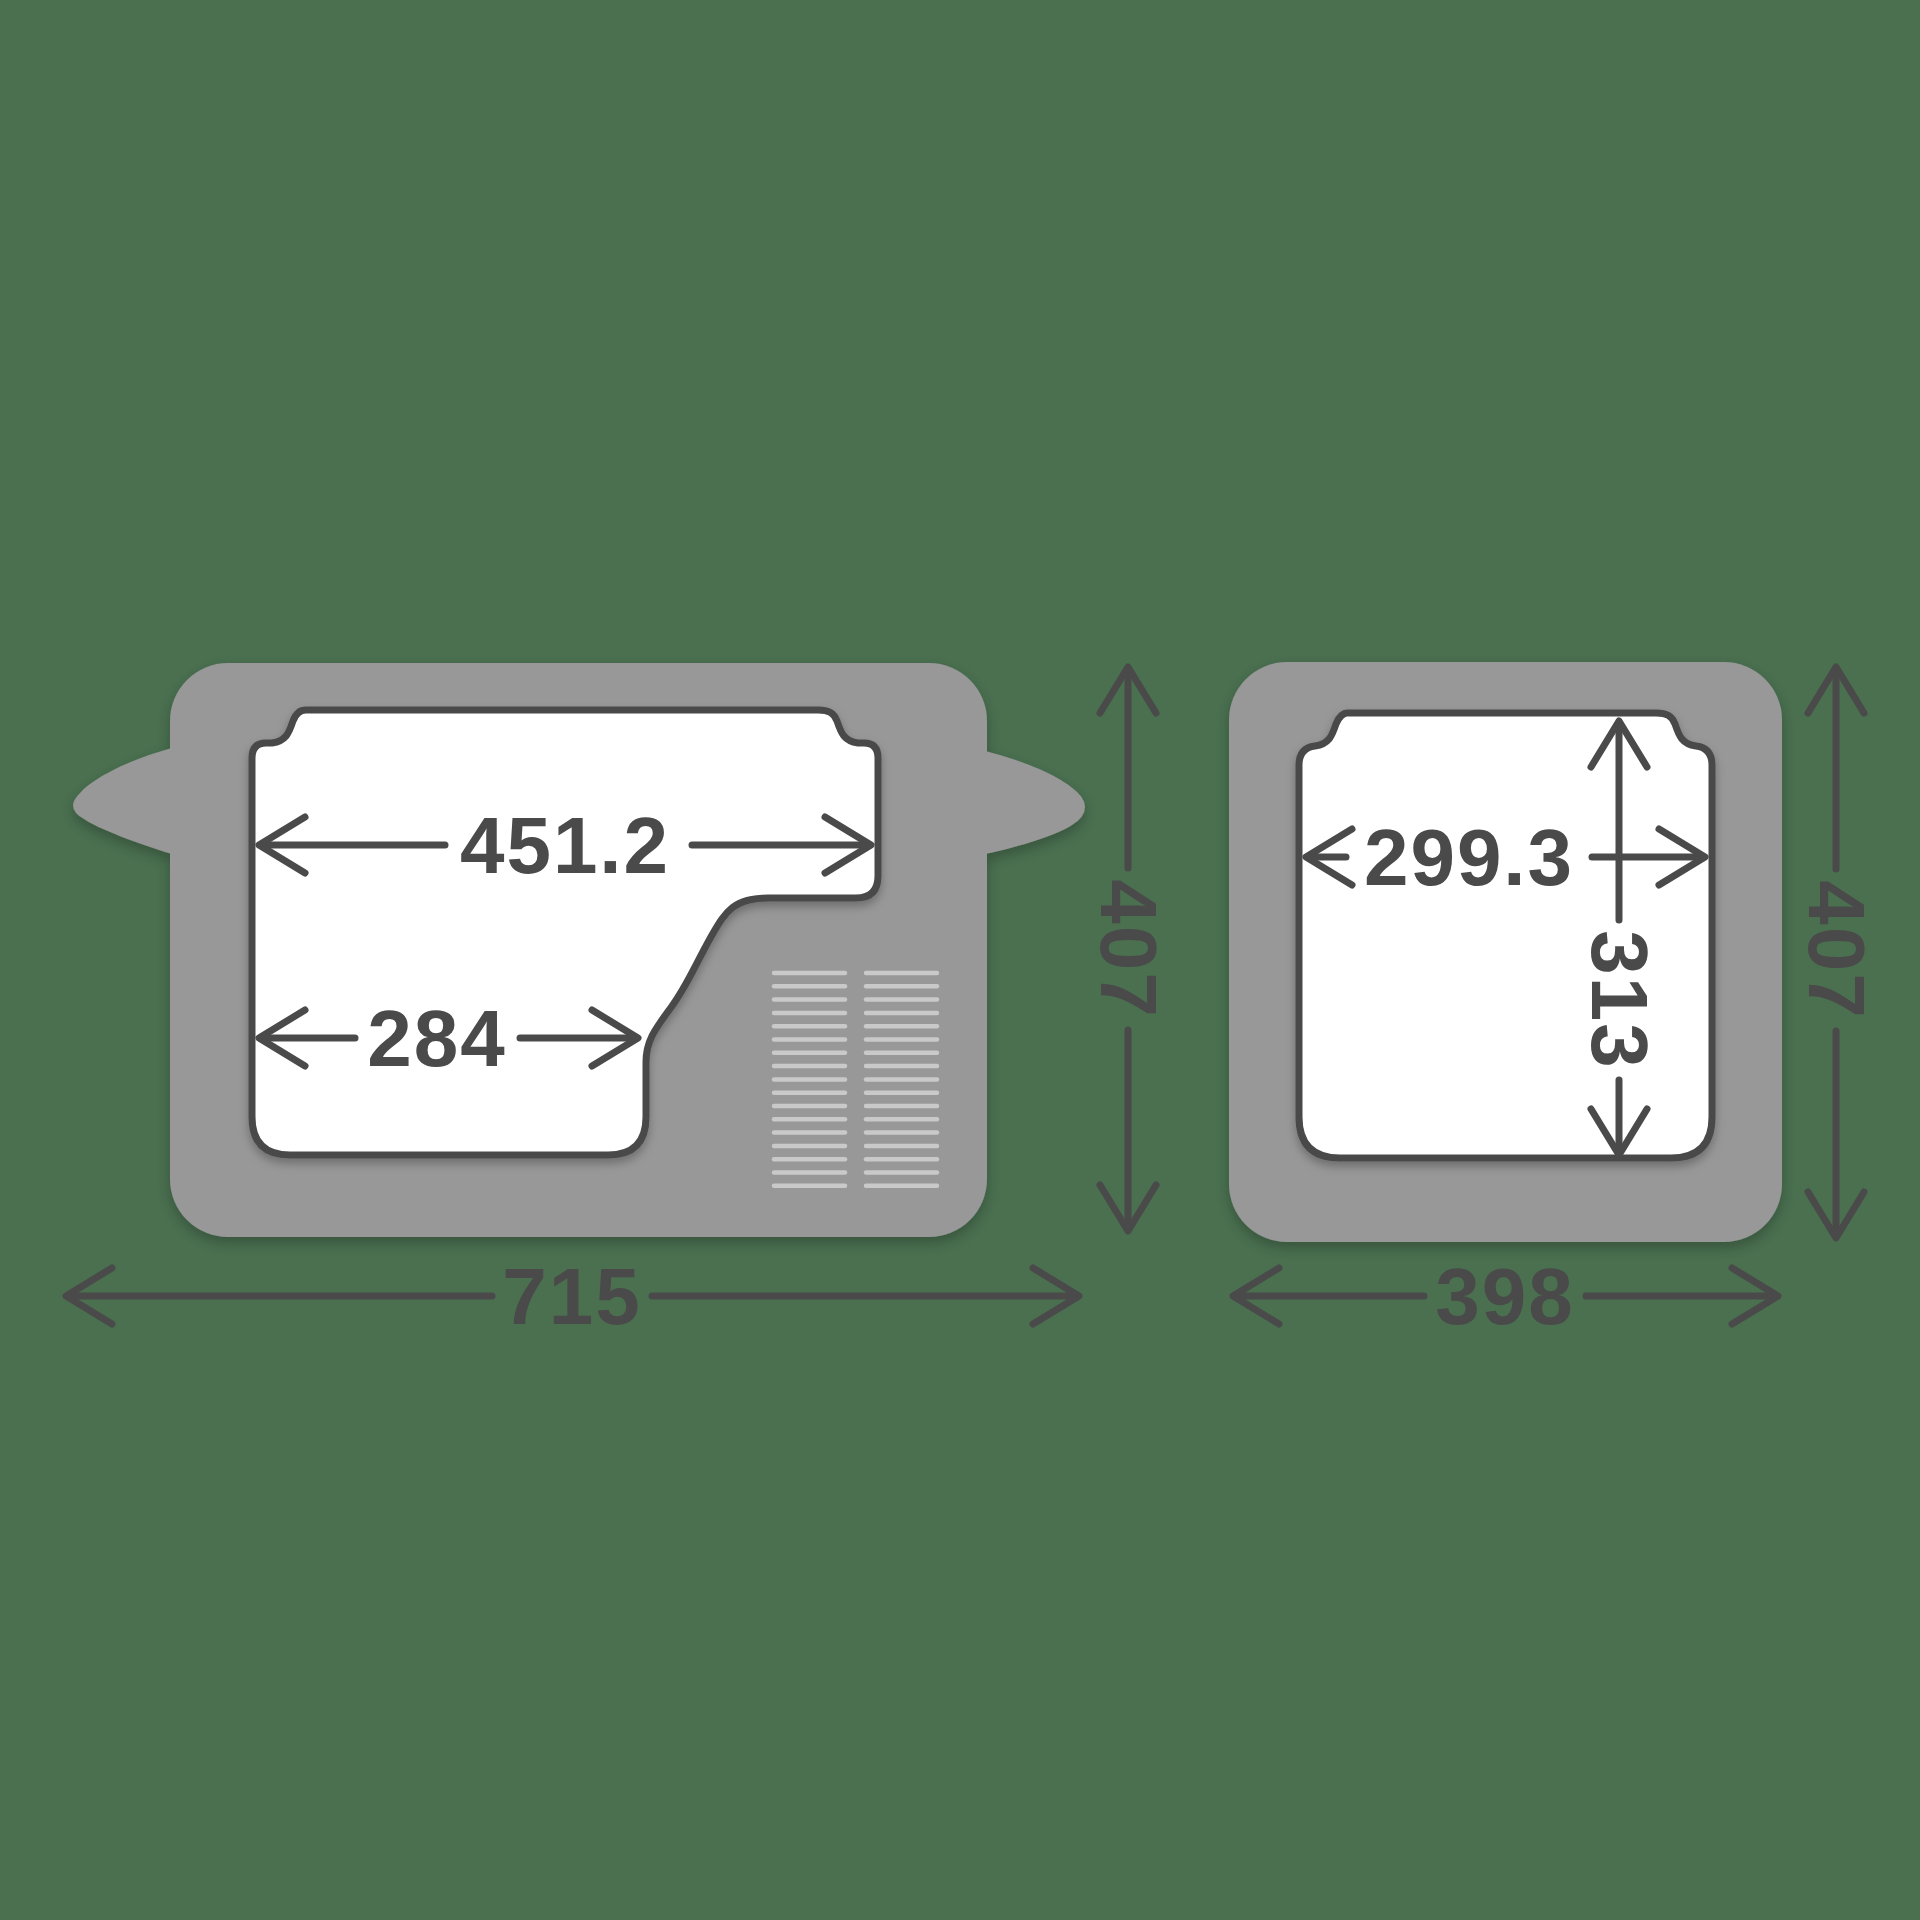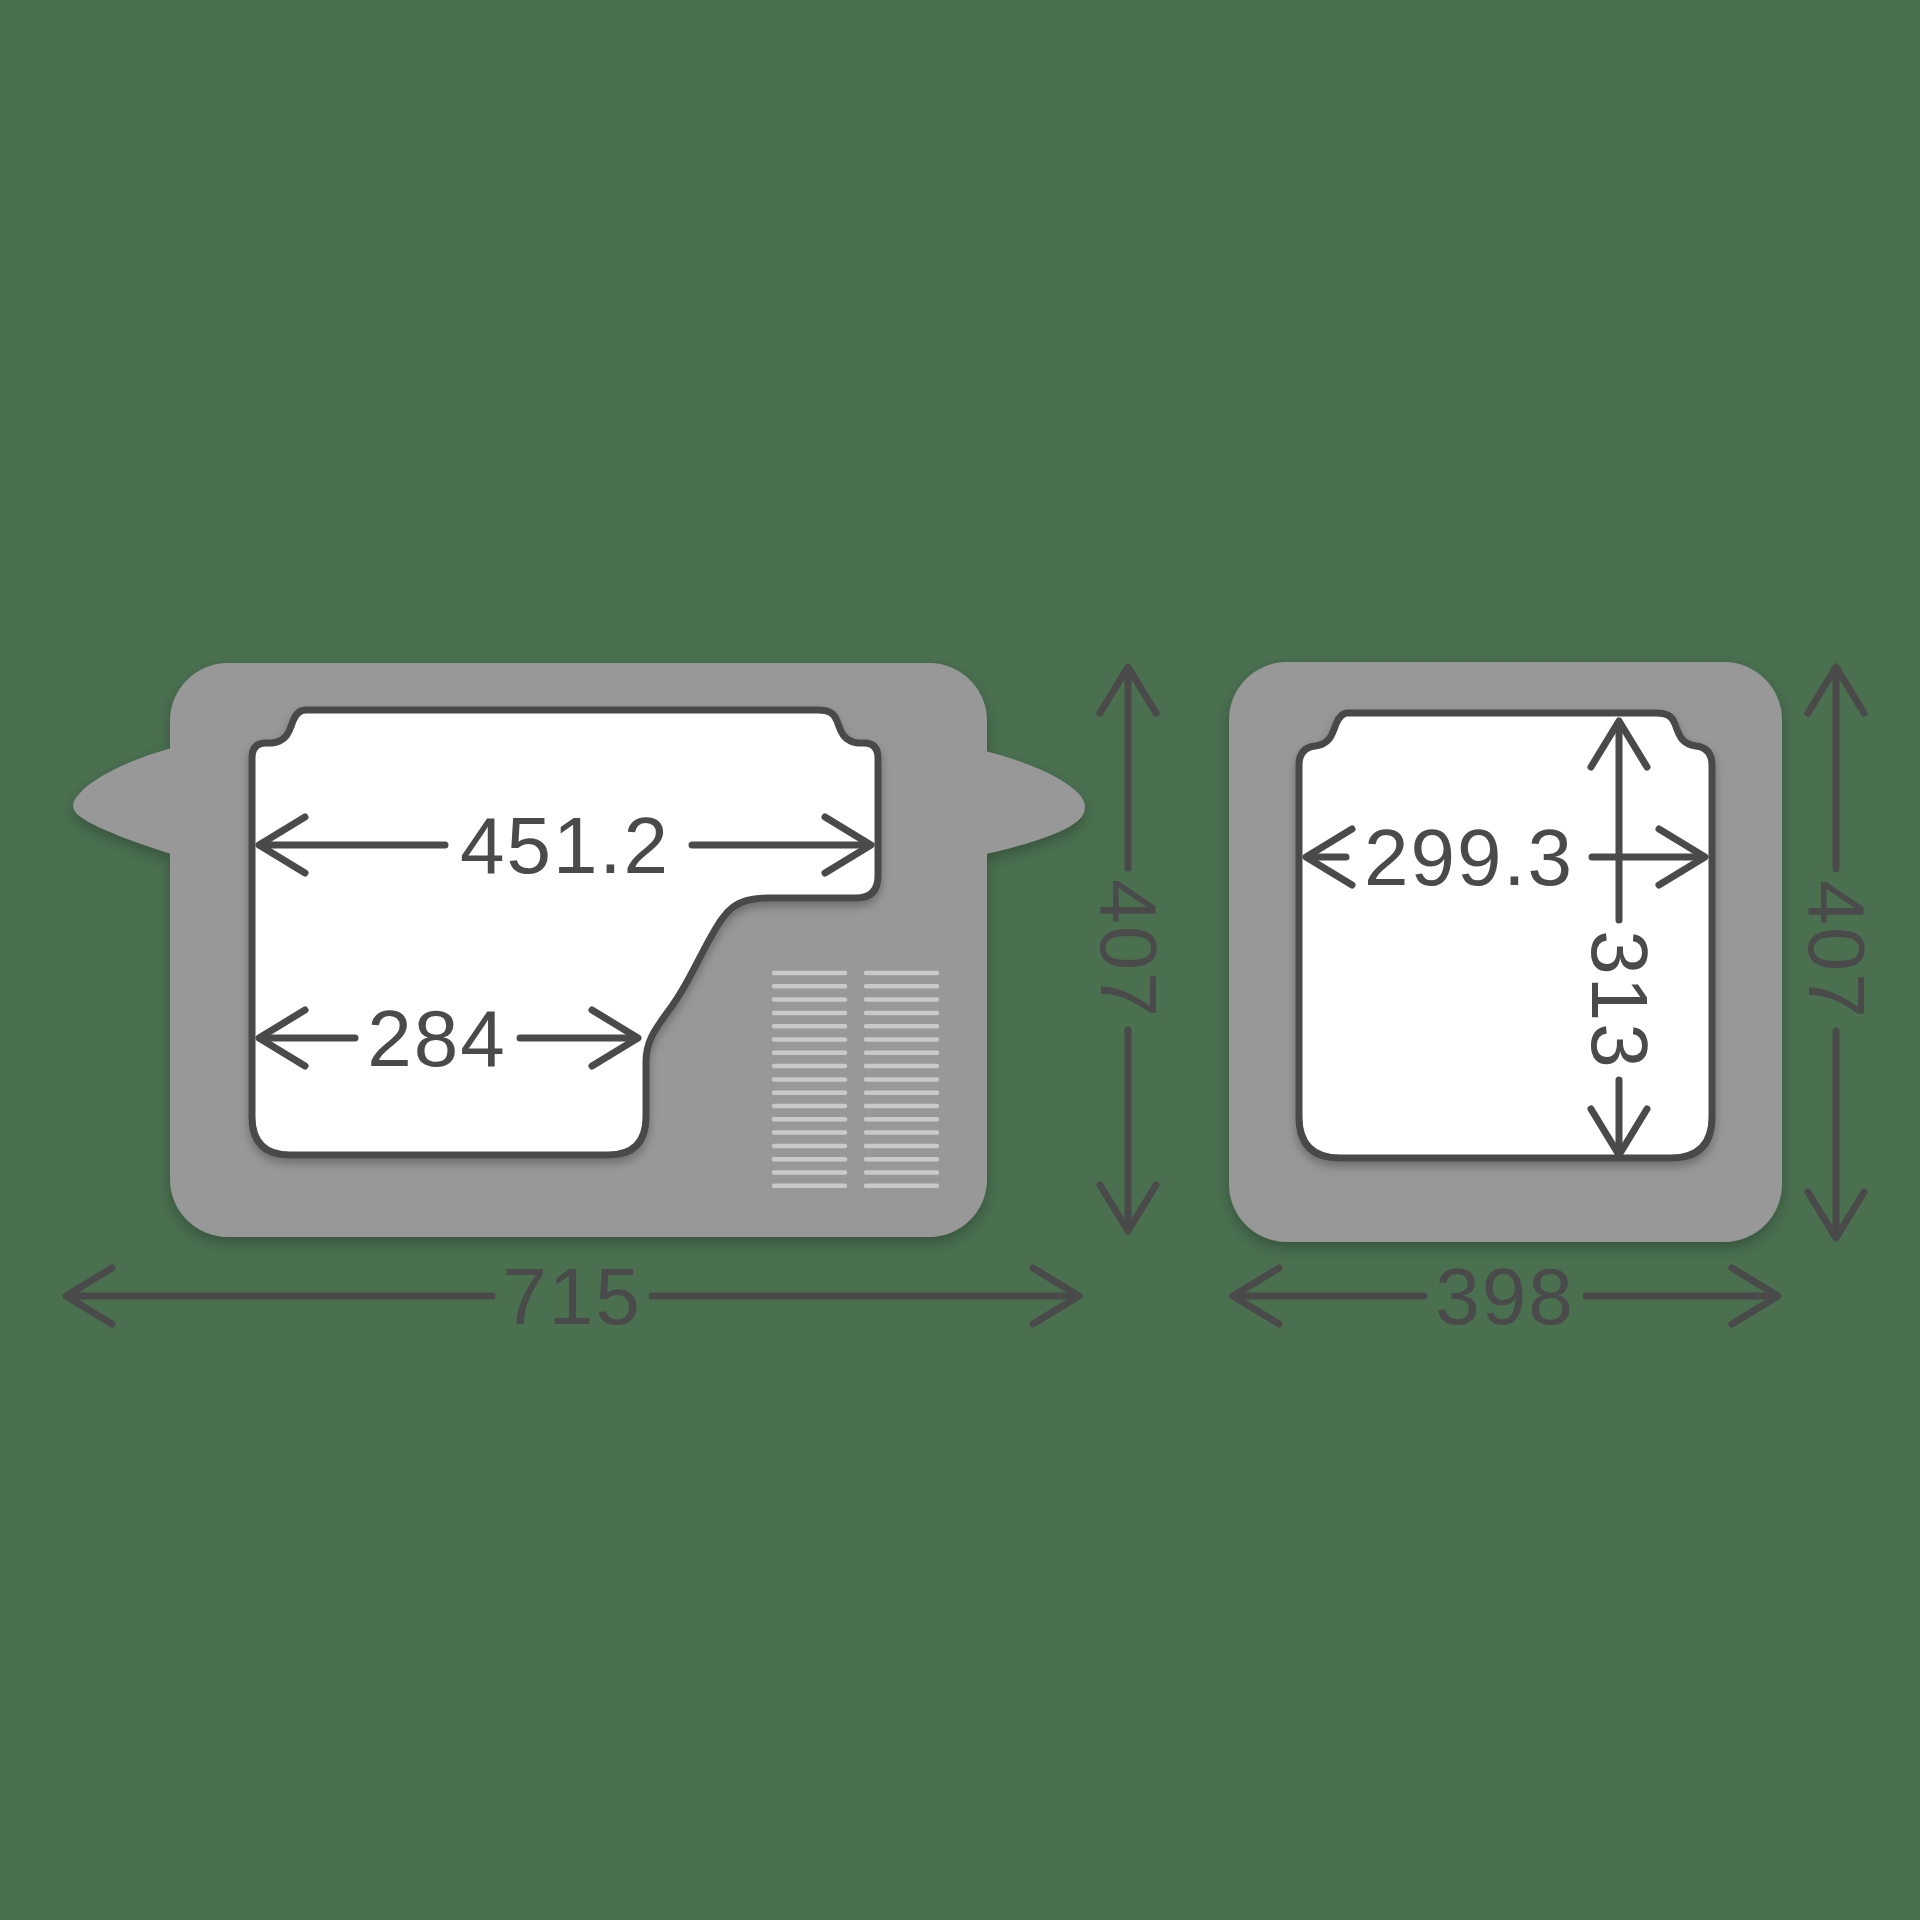--- a/index.html
+++ b/index.html
@@ -1,16 +1,16 @@
 <!DOCTYPE html>
 <html><head>
 <meta charset="utf-8">
 <style>
   html,body{margin:0;padding:0;background:#4A7050;}
-  .stage{width:1920px;height:1920px;position:relative;overflow:hidden;}
+  .stage{width:1920px;height:1920px;position:relative;overflow:hidden;font-weight:bold;}
   svg{display:block;}
   .dim-text{
     font-family:"Liberation Sans", sans-serif;
     font-size:80px;
     letter-spacing:2px;
     fill:#4A4A4A;
   }
   .arrow-line{stroke:#4A4A4A;stroke-width:7;fill:none;stroke-linecap:round;}
   .arrow-head{stroke:#4A4A4A;stroke-width:7;fill:none;stroke-linecap:round;stroke-linejoin:round;}
   .body-shape{fill:#989898;}

